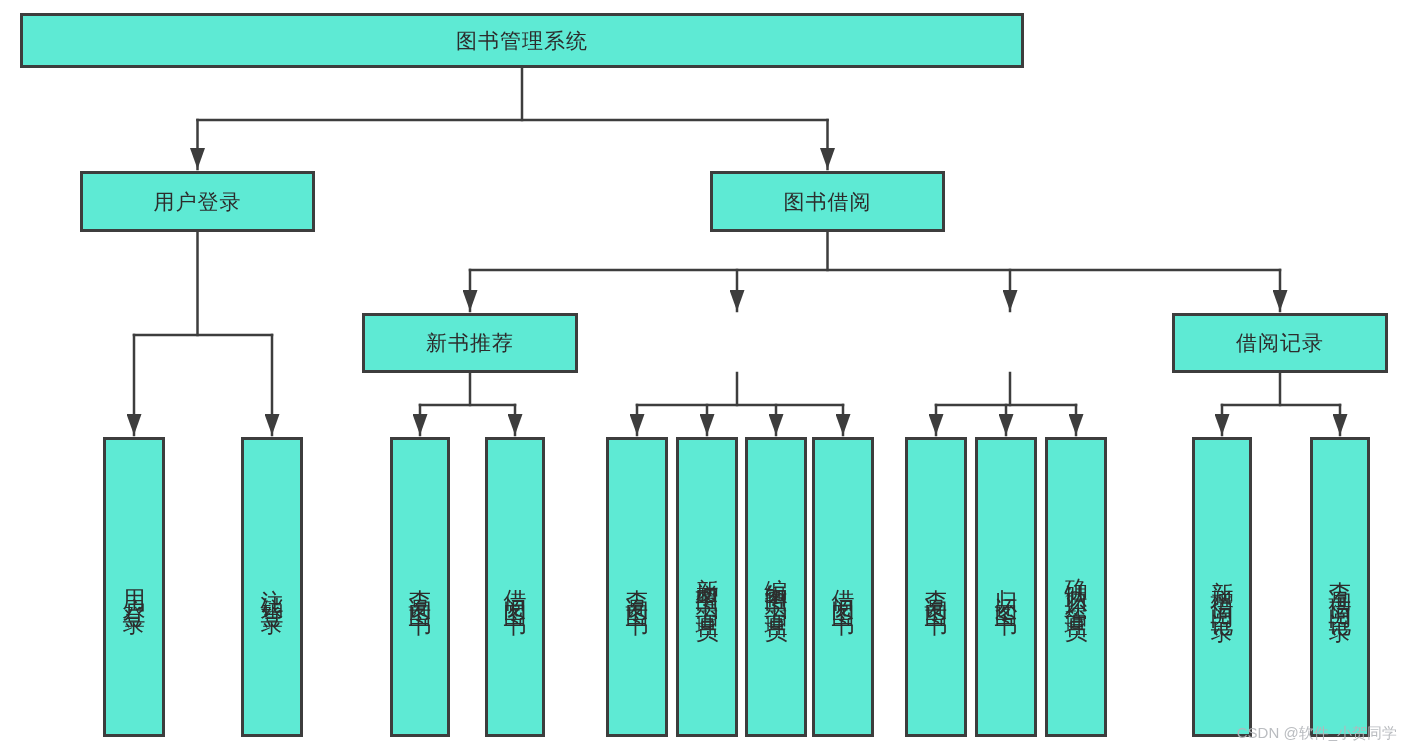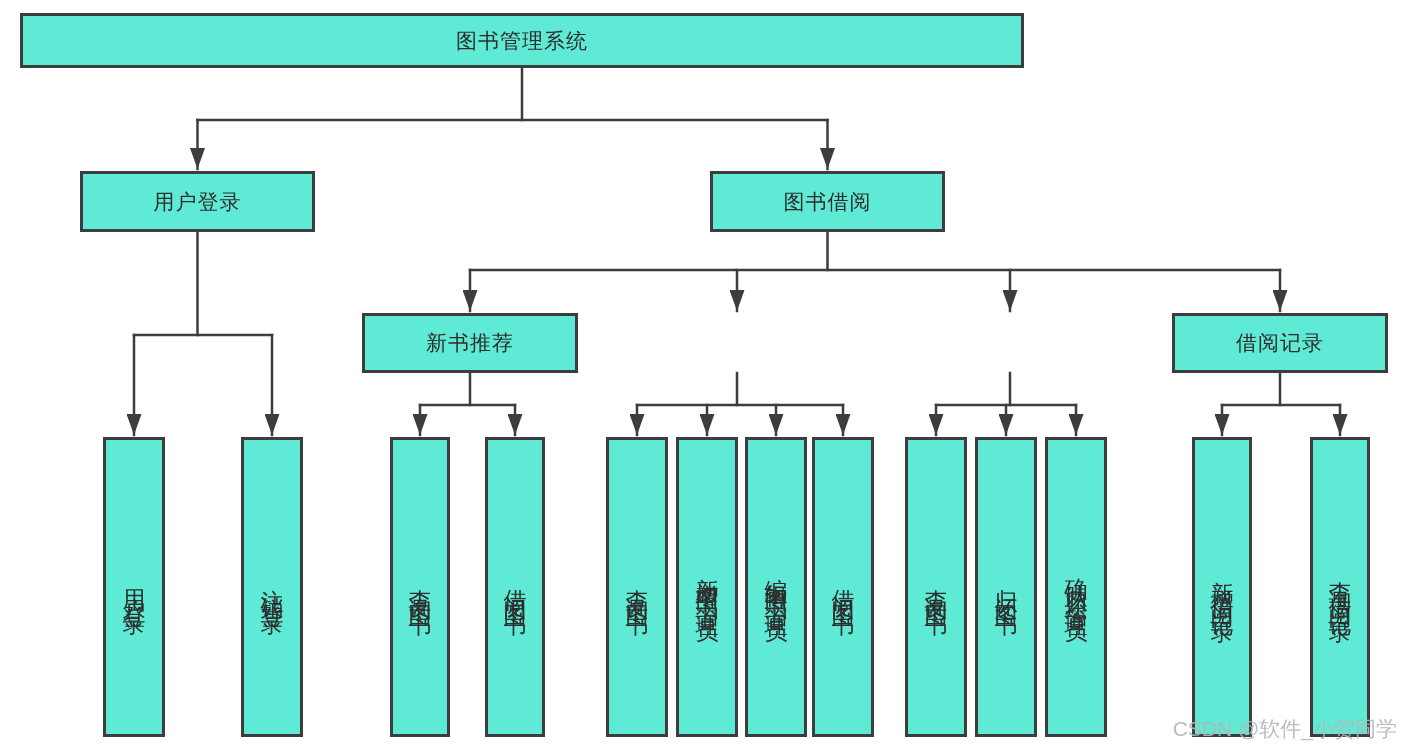--- a/index.html
+++ b/index.html
@@ -47,21 +47,21 @@
     line-height: 1;
     white-space: nowrap;
   }
   .sp4 { letter-spacing: 8px; }
   .sp6 { letter-spacing: 8px; }
   .sp9 { letter-spacing: 6px; }
   #watermark {
     position: absolute;
     right: 8px;
     bottom: 4px;
-    font-size: 21px;
+    font-size: 15px;
     color: #b4b7bb;
     opacity: 0.92;
     z-index: 5;
     white-space: nowrap;
   }
   .wire { stroke: #3d3d3d; stroke-width: 2.5; fill: none; stroke-linecap: square; }
 </style>
 </head>
 <body>
 

